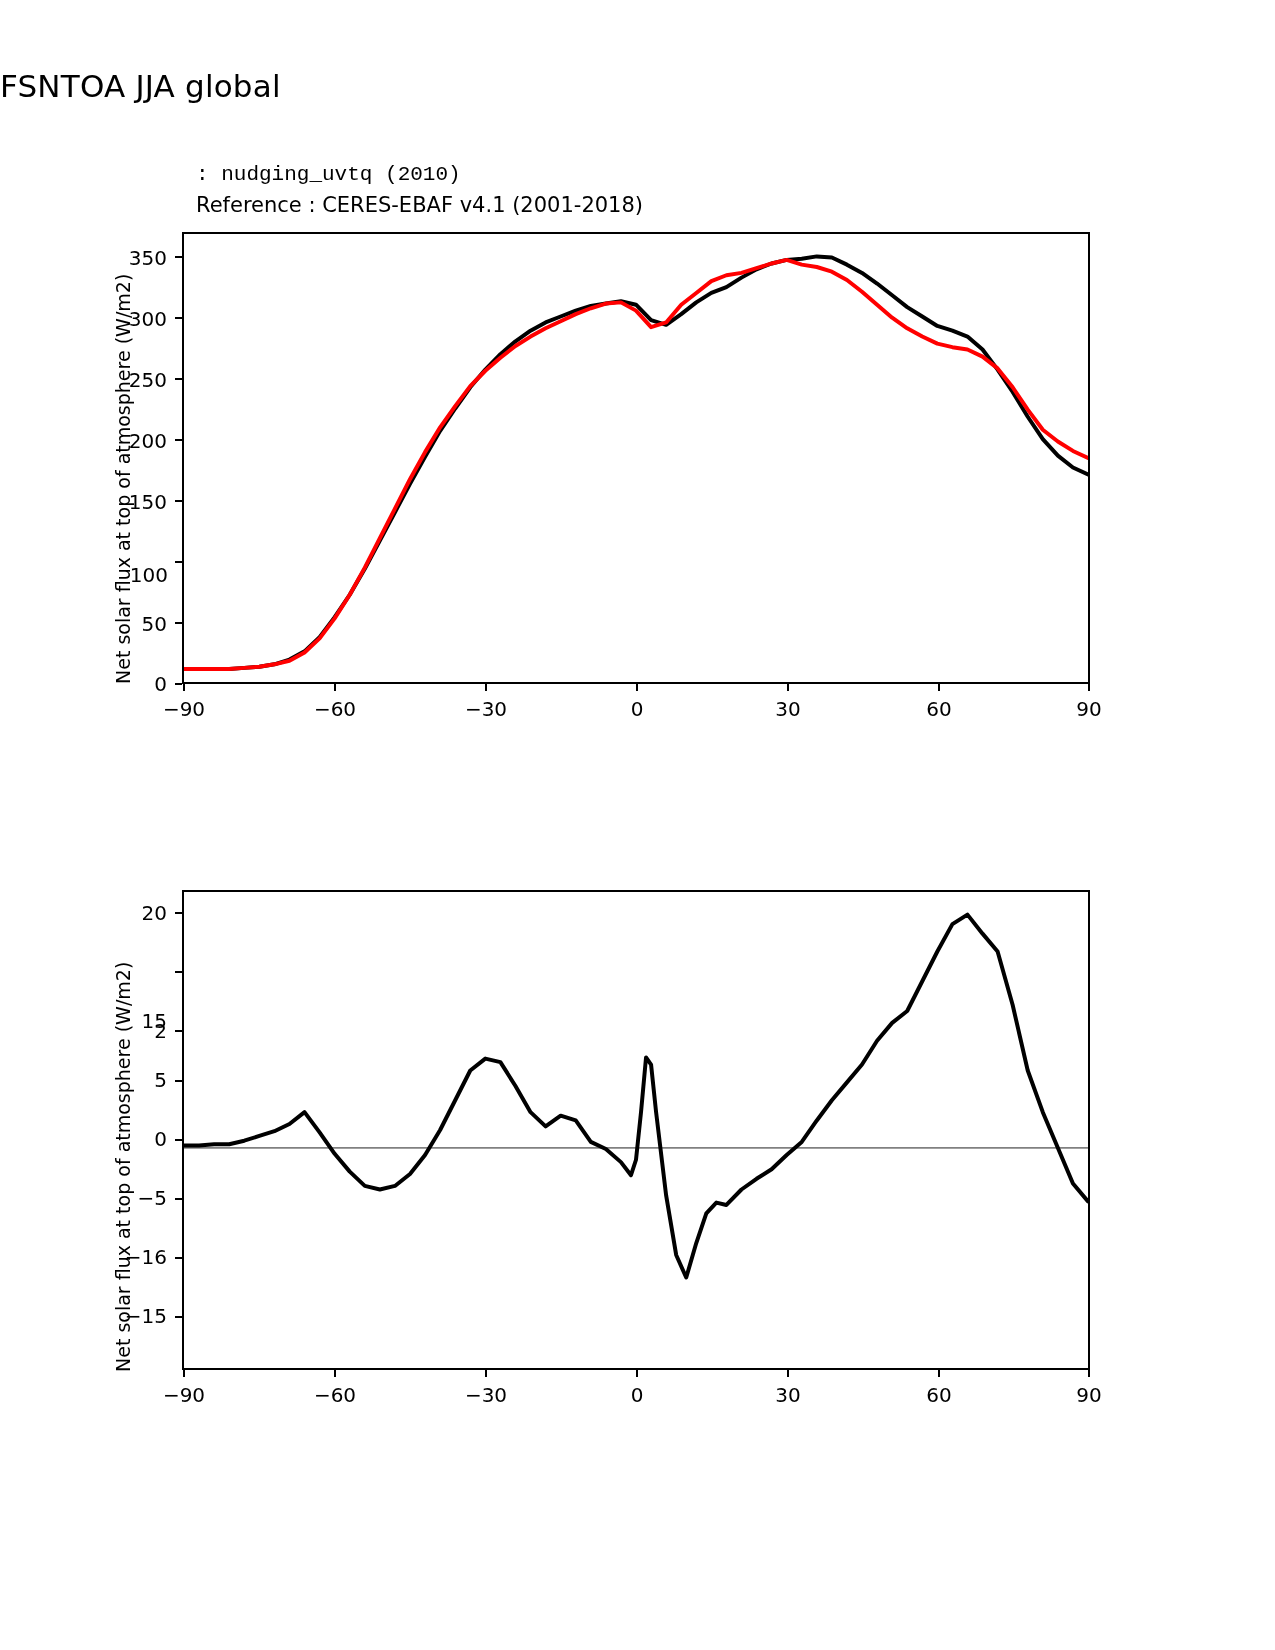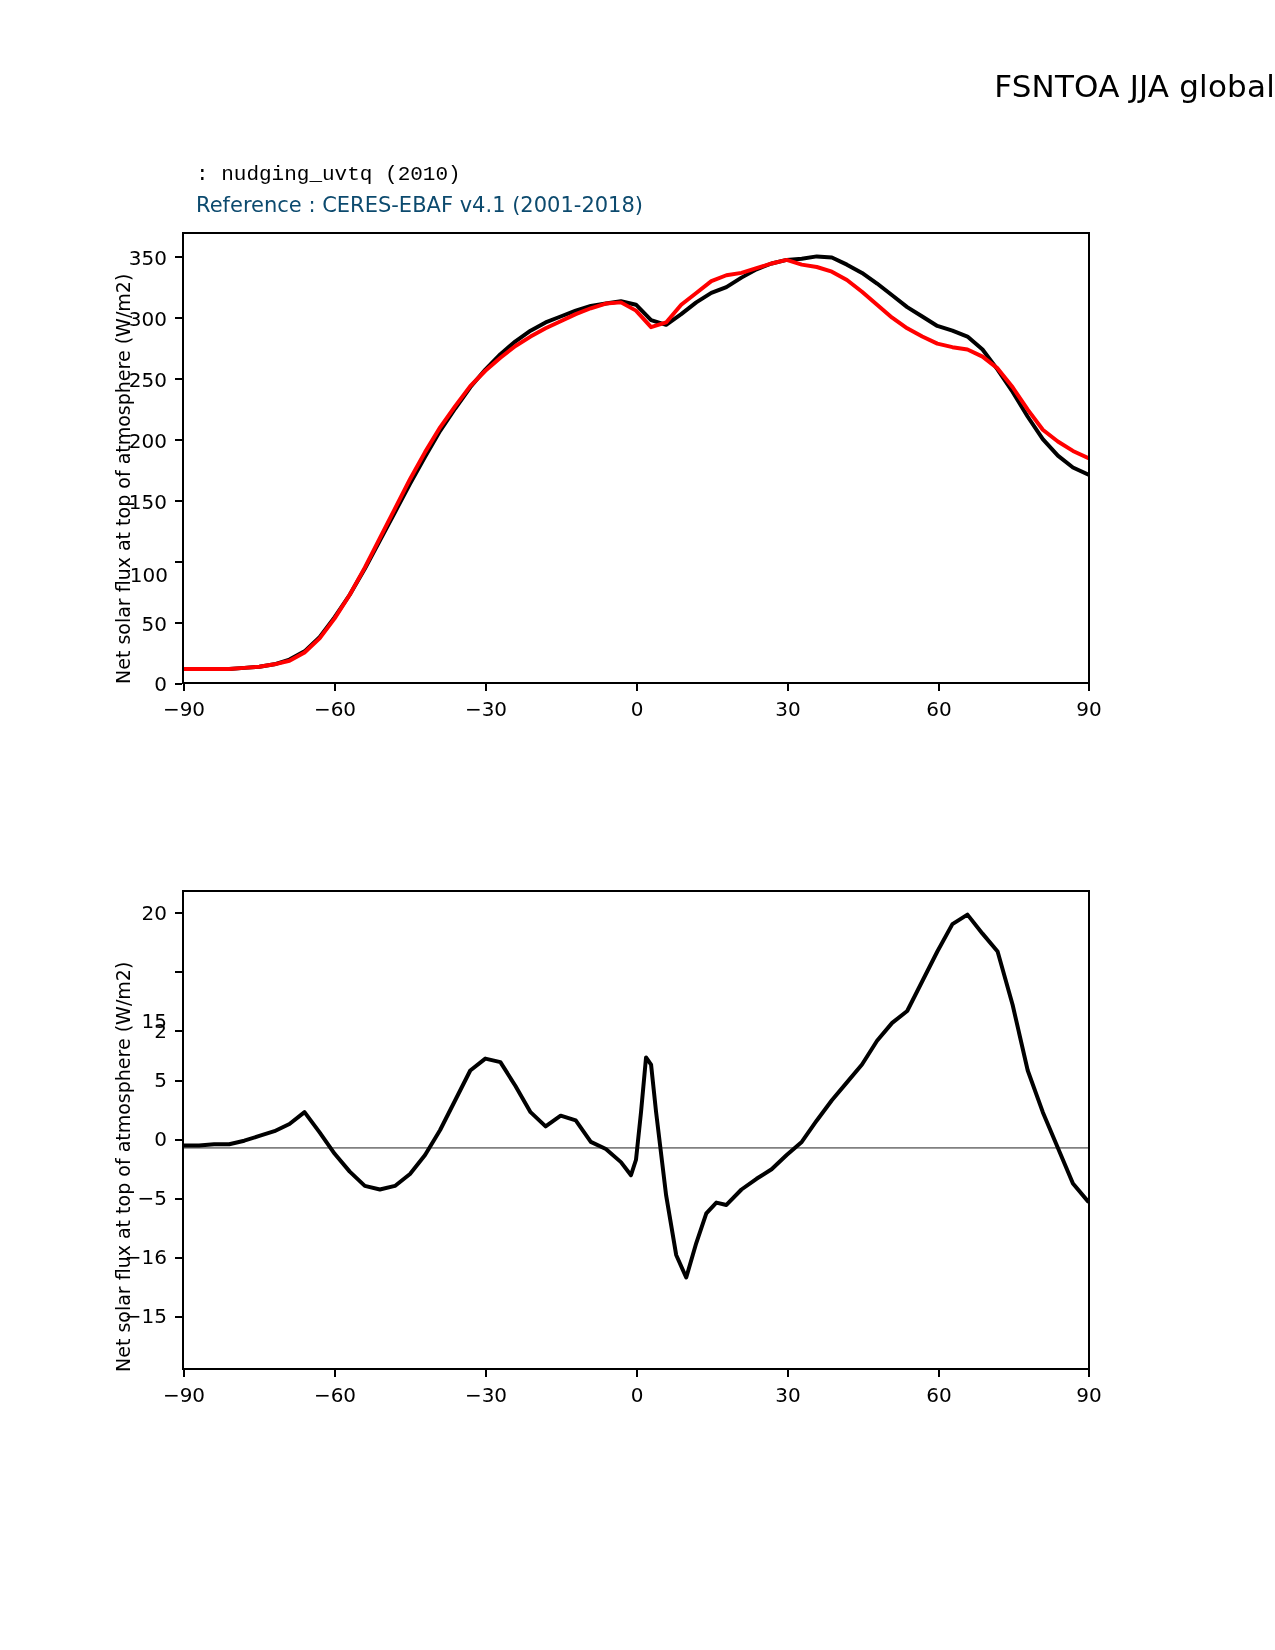--- a/index.html
+++ b/index.html
@@ -21,36 +21,36 @@
     width: 1275px;
     height: 1650px;
   }
 
   
   .main-title {
     position: absolute;
     left: 0;
     top: 68px;
     width: 1275px;
-    text-align: right;
+    text-align: left;
     font-size: 31px;
     letter-spacing: 0.2px;
     color: #000;
   }
 
   
   .legend {
     position: absolute;
     left: 196px;
     top: 160px;
     font-size: 21px;
     line-height: 30px;
   }
   .legend .model-line { color: #000000; font-family: Liberation Mono, monospace; }
-  .legend .ref-line { color: #0c4a6e; }
+  .legend .ref-line { color: #000000; }
 
   
   .panel {
     position: absolute;
     box-sizing: border-box;
     border: 2px solid #000000;
     background: #ffffff;
   }
   
   #panel-top {

